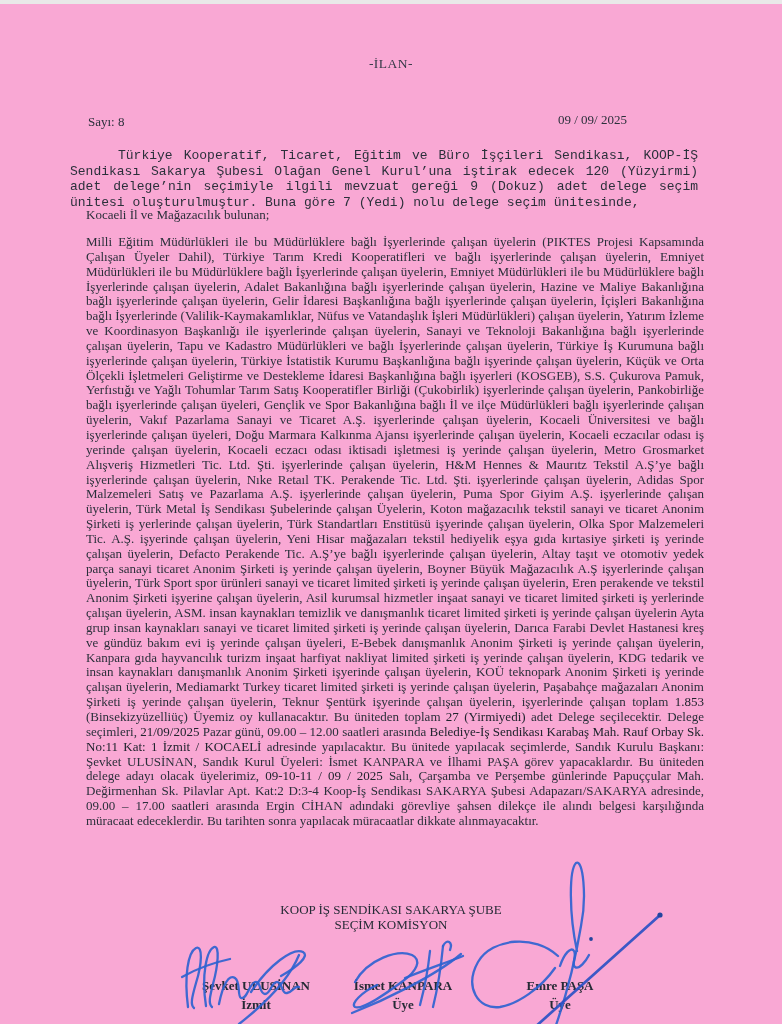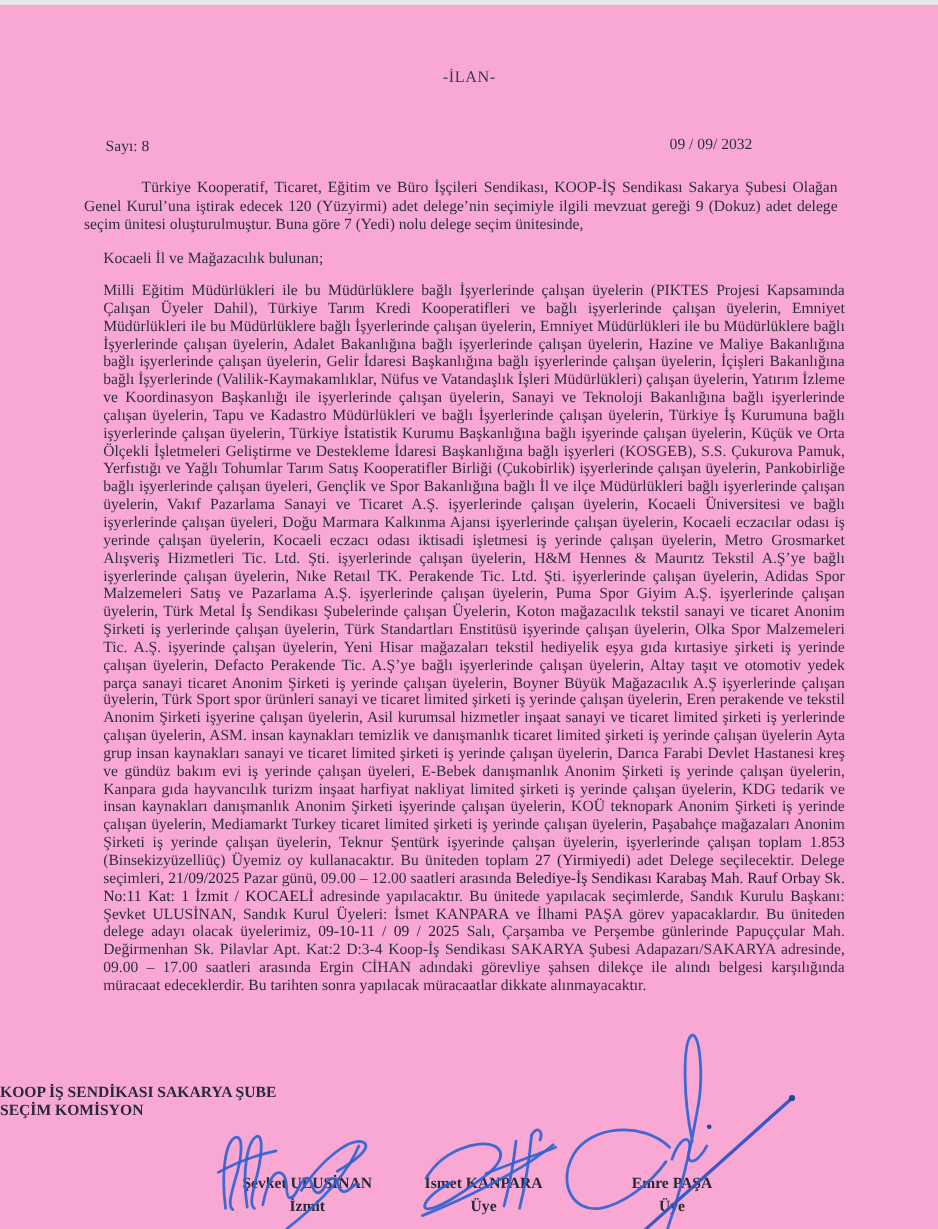--- a/index.html
+++ b/index.html
@@ -41,20 +41,21 @@
   }
   .intro {
     position: absolute;
     top: 131px;
     left: 70px;
     width: 628px;
     font-size: 13px;
     line-height: 15.6px;
     text-align: justify;
     text-indent: 48px;
+    font-family: Liberation Mono, monospace;
   }
   .location-line {
     position: absolute;
     top: 203px;
     left: 86px;
     font-size: 13px;
   }
   .body-par {
     position: absolute;
     top: 218px;
@@ -66,22 +67,22 @@
   }
   .body-par .bold, .bold {
     font-weight: normal;
     color: #20242e;
   }
   .committee-heading {
     position: absolute;
     top: 898px;
     left: 0;
     right: 0;
-    text-align: left;
-    font-weight: bold;
+    text-align: center;
+    font-weight: normal;
     font-size: 13px;
     line-height: 15px;
     color: #262b36;
   }
   .signatory {
     position: absolute;
     top: 974px;
     width: 150px;
     text-align: center;
     font-weight: bold;
@@ -111,21 +112,21 @@
   .ink-overlay circle { fill: #23449e; }
 </style>
 </head>
 <body>
 
 <div class="page">
 
   <div class="doc-title">-İLAN-</div>
 
   <div class="doc-number">Sayı: 8</div>
-  <div class="doc-date">09 / 09/ 2032</div>
+  <div class="doc-date">09 / 09/ 2025</div>
 
   <p class="intro">Türkiye Kooperatif, Ticaret, Eğitim ve Büro İşçileri Sendikası, KOOP-İŞ Sendikası Sakarya Şubesi Olağan Genel Kurul’una iştirak edecek 120 (Yüzyirmi) adet delege’nin seçimiyle ilgili mevzuat gereği 9 (Dokuz) adet delege seçim ünitesi oluşturulmuştur. Buna göre 7 (Yedi) nolu delege seçim ünitesinde,</p>
 
   <div class="location-line">Kocaeli İl ve Mağazacılık bulunan;</div>
 
   <p class="body-par"><span>Milli Eğitim Müdürlükleri ile bu Müdürlüklere bağlı İşyerlerinde çalışan üyelerin (PIKTES Projesi Kapsamında Çalışan Üyeler Dahil), Türkiye Tarım Kredi Kooperatifleri ve bağlı işyerlerinde çalışan üyelerin, Emniyet Müdürlükleri ile bu Müdürlüklere bağlı İşyerlerinde çalışan üyelerin, Emniyet Müdürlükleri ile bu Müdürlüklere bağlı İşyerlerinde çalışan üyelerin, Adalet Bakanlığına bağlı işyerlerinde çalışan üyelerin, Hazine ve Maliye Bakanlığına bağlı işyerlerinde çalışan üyelerin, Gelir İdaresi Başkanlığına bağlı işyerlerinde çalışan üyelerin, İçişleri Bakanlığına bağlı İşyerlerinde (Valilik-Kaymakamlıklar, Nüfus ve Vatandaşlık İşleri Müdürlükleri) çalışan üyelerin, Yatırım İzleme ve Koordinasyon Başkanlığı ile işyerlerinde çalışan üyelerin, Sanayi ve Teknoloji Bakanlığına bağlı işyerlerinde çalışan üyelerin, Tapu ve Kadastro Müdürlükleri ve bağlı İşyerlerinde çalışan üyelerin, Türkiye İş Kurumuna bağlı işyerlerinde çalışan üyelerin, Türkiye İstatistik Kurumu Başkanlığına bağlı işyerinde çalışan üyelerin, Küçük ve Orta Ölçekli İşletmeleri Geliştirme ve Destekleme İdaresi Başkanlığına bağlı işyerleri (KOSGEB), S.S. Çukurova Pamuk, Yerfıstığı ve Yağlı Tohumlar Tarım Satış Kooperatifler Birliği (Çukobirlik) işyerlerinde çalışan üyelerin, Pankobirliğe bağlı işyerlerinde çalışan üyeleri, Gençlik ve Spor Bakanlığına bağlı İl ve ilçe Müdürlükleri bağlı işyerlerinde çalışan üyelerin, Vakıf Pazarlama Sanayi ve Ticaret A.Ş. işyerlerinde çalışan üyelerin, Kocaeli Üniversitesi ve bağlı işyerlerinde çalışan üyeleri, Doğu Marmara Kalkınma Ajansı işyerlerinde çalışan üyelerin, Kocaeli eczacılar odası iş yerinde çalışan üyelerin, Kocaeli eczacı odası iktisadi işletmesi iş yerinde çalışan üyelerin, Metro Grosmarket Alışveriş Hizmetleri Tic. Ltd. Şti. işyerlerinde çalışan üyelerin, H&amp;M Hennes &amp; Maurıtz Tekstil A.Ş’ye bağlı işyerlerinde çalışan üyelerin, Nıke Retaıl TK. Perakende Tic. Ltd. Şti. işyerlerinde çalışan üyelerin, Adidas Spor Malzemeleri Satış ve Pazarlama A.Ş. işyerlerinde çalışan üyelerin, Puma Spor Giyim A.Ş. işyerlerinde çalışan üyelerin, Türk Metal İş Sendikası Şubelerinde çalışan Üyelerin, Koton mağazacılık tekstil sanayi ve ticaret Anonim Şirketi iş yerlerinde çalışan üyelerin, Türk Standartları Enstitüsü işyerinde çalışan üyelerin, Olka Spor Malzemeleri Tic. A.Ş. işyerinde çalışan üyelerin, Yeni Hisar mağazaları tekstil hediyelik eşya gıda kırtasiye şirketi iş yerinde çalışan üyelerin, Defacto Perakende Tic. A.Ş’ye bağlı işyerlerinde çalışan üyelerin, Altay taşıt ve otomotiv yedek parça sanayi ticaret Anonim Şirketi iş yerinde çalışan üyelerin, Boyner Büyük Mağazacılık A.Ş işyerlerinde çalışan üyelerin, Türk Sport spor ürünleri sanayi ve ticaret limited şirketi iş yerinde çalışan üyelerin, Eren perakende ve tekstil Anonim Şirketi işyerine çalışan üyelerin, Asil kurumsal hizmetler inşaat sanayi ve ticaret limited şirketi iş yerlerinde çalışan üyelerin, ASM. insan kaynakları temizlik ve danışmanlık ticaret limited şirketi iş yerinde çalışan üyelerin Ayta grup insan kaynakları sanayi ve ticaret limited şirketi iş yerinde çalışan üyelerin, Darıca Farabi Devlet Hastanesi kreş ve gündüz bakım evi iş yerinde çalışan üyeleri, E-Bebek danışmanlık Anonim Şirketi iş yerinde çalışan üyelerin, Kanpara gıda hayvancılık turizm inşaat harfiyat nakliyat limited şirketi iş yerinde çalışan üyelerin, KDG tedarik ve insan kaynakları danışmanlık Anonim Şirketi işyerinde çalışan üyelerin, KOÜ teknopark Anonim Şirketi iş yerinde çalışan üyelerin, Mediamarkt Turkey ticaret limited şirketi iş yerinde çalışan üyelerin, Paşabahçe mağazaları Anonim Şirketi iş yerinde çalışan üyelerin, Teknur Şentürk işyerinde çalışan üyelerin, işyerlerinde çalışan toplam </span><span class="bold">1.853</span><span> (Binsekizyüzelliüç) Üyemiz oy kullanacaktır. Bu üniteden toplam </span><span class="bold">27 (Yirmiyedi)</span><span> adet Delege seçilecektir. Delege seçimleri, </span><span class="bold">21/09/2025</span><span> Pazar günü, 09.00 – 12.00 saatleri arasında </span><span class="bold">Belediye-İş Sendikası Karabaş Mah. Rauf Orbay Sk. No:11 Kat: 1 İzmit / KOCAELİ</span><span> adresinde yapılacaktır. Bu ünitede yapılacak seçimlerde, Sandık Kurulu Başkanı: Şevket ULUSİNAN, Sandık Kurul Üyeleri: İsmet KANPARA ve İlhami PAŞA görev yapacaklardır. Bu üniteden delege adayı olacak üyelerimiz, </span><span class="bold">09-10-11 / 09 / 2025</span><span> Salı, Çarşamba ve Perşembe günlerinde Papuççular Mah. Değirmenhan Sk. Pilavlar Apt. Kat:2 D:3-4 Koop-İş Sendikası SAKARYA Şubesi Adapazarı/SAKARYA adresinde, 09.00 – 17.00 saatleri arasında Ergin CİHAN adındaki görevliye şahsen dilekçe ile alındı belgesi karşılığında müracaat edeceklerdir. Bu tarihten sonra yapılacak müracaatlar dikkate alınmayacaktır.</span></p>
 
   <div class="committee-heading">
     <div>KOOP İŞ SENDİKASI SAKARYA ŞUBE</div>
     <div>SEÇİM KOMİSYON</div>

